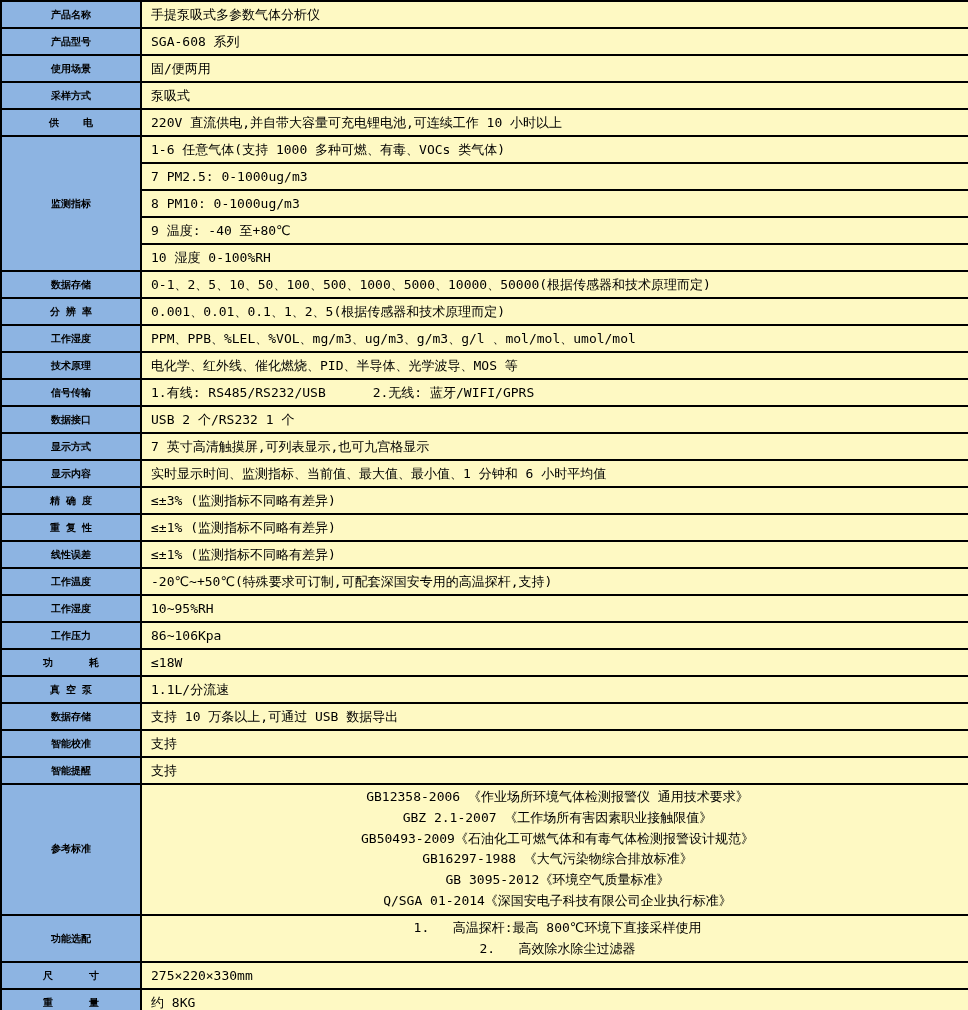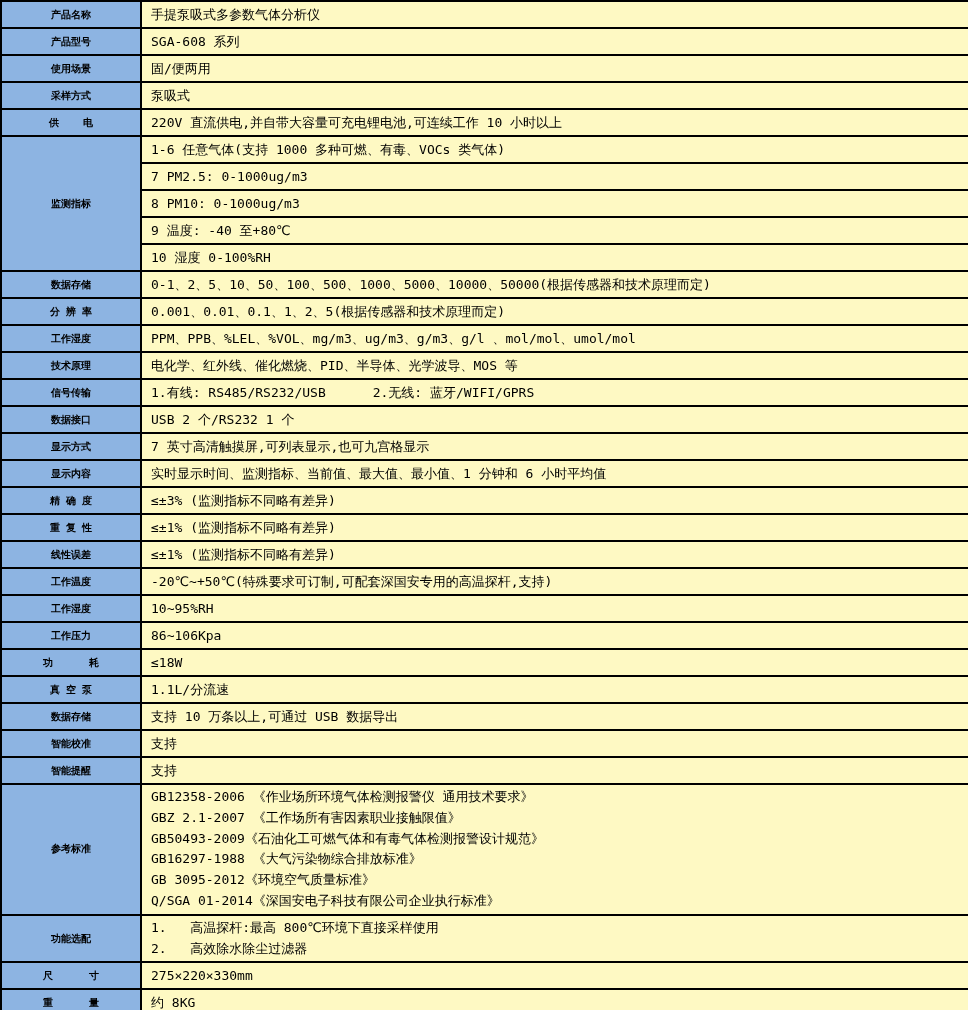--- a/index.html
+++ b/index.html
@@ -37,20 +37,21 @@
     padding: 0 2px;
   }
   td.value {
     background: #fef9c3;
     font-size: 13px;
     text-align: left;
     padding: 0 4px 0 9px;
   }
   td.value.ml {
     padding: 2px 4px 2px 9px;
+    text-align: center;
   }
   td.value.ml .line {
     line-height: 20.8px;
     white-space: pre;
   }
 </style>
 </head>
 <body>
 
 <table class="spec">

